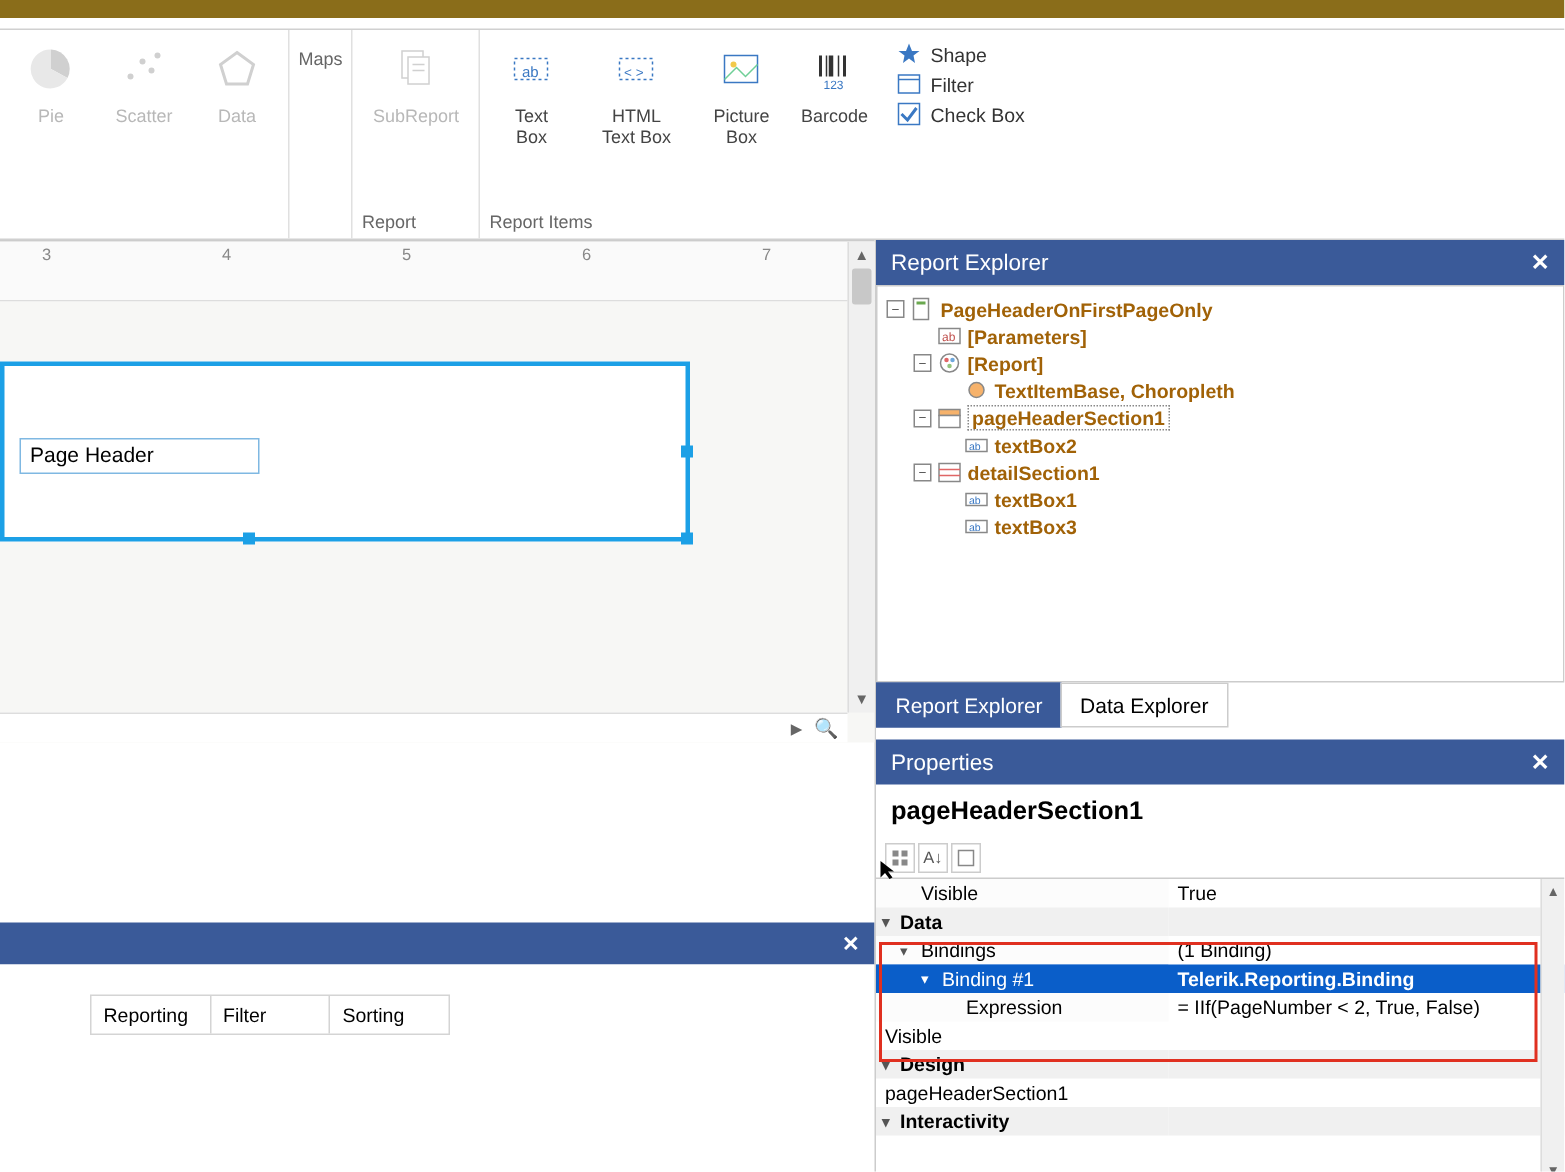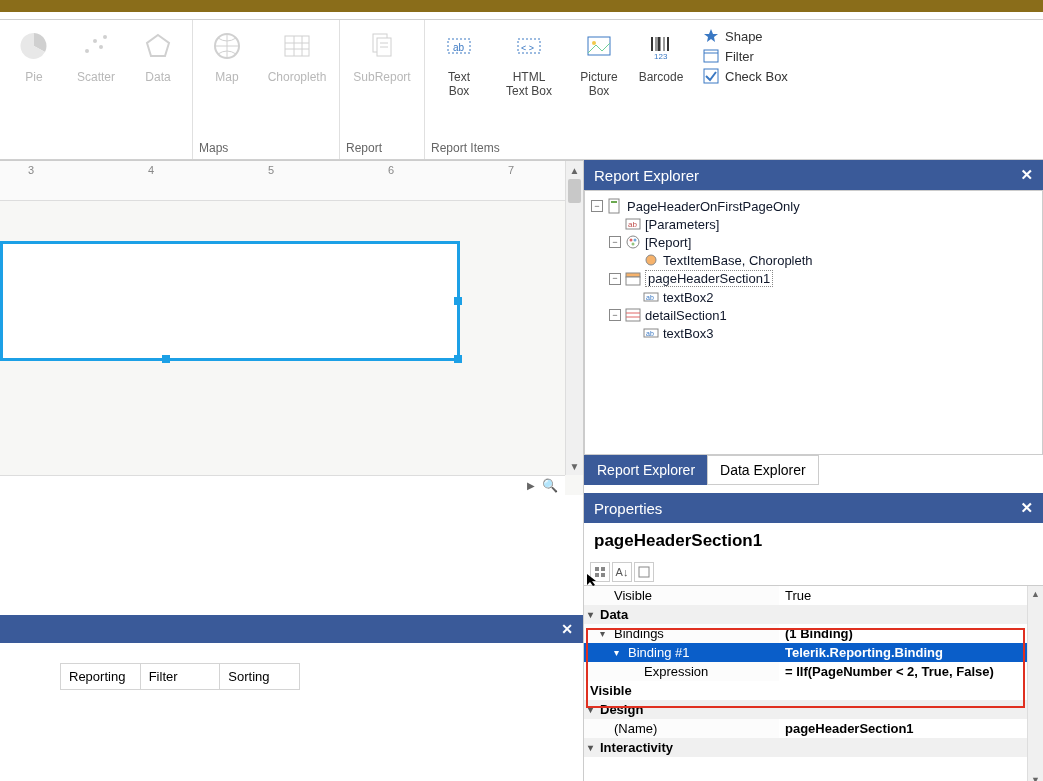--- a/index.html
+++ b/index.html
@@ -52,21 +52,21 @@
   .grid-cell:last-child { border-right: 0; }
 
   
   .right-col { width: 460px; display:flex; flex-direction:column; border-left: 1px solid #ccc;}
   .panel-title { background: #3a5a99; color: #fff; padding: 6px 10px; font-size: 15px; display:flex; justify-content:space-between; align-items:center; }
   .panel-title .x { font-weight:bold; cursor:pointer; }
   .explorer-tree { background:#fff; border:1px solid #ccc; height: 265px; padding: 6px; font-size: 13px; overflow:auto; }
   .tree-node { display:flex; align-items:center; gap:4px; padding: 1px 0; }
   .tree-toggle { width:12px; height:12px; border:1px solid #888; display:inline-flex; align-items:center; justify-content:center; font-size:9px; line-height:9px; color:#555; cursor:pointer; }
   .tree-icon { width:16px; height:16px; display:inline-block; }
-  .tree-label { color:#0f172a; }
+  .tree-label { color:#a16207;font-weight:bold; }
   .tree-label.sel { background: #fff; border:1px dotted #888; padding: 0 2px; }
   .indent1 { padding-left: 18px; }
   .indent2 { padding-left: 36px; }
 
   .tabs { display:flex; border-top: 0; }
   .tab { padding: 6px 12px; font-size: 14px; border: 1px solid #ccc; margin-right:-1px; cursor:pointer; background:#fff; }
   .tab.active { background: #3a5a99; color:#fff; border-color:#3a5a99; }
 
   .props-panel { flex:1; display:flex; flex-direction:column; margin-top: 8px; }
   .props-header { font-weight: bold; font-size: 17px; padding: 8px 10px; }
@@ -79,21 +79,21 @@
   .prow .pval { flex:1; padding: 2px 6px; }
   .prow.cat .pname { font-weight: bold; background:#f0f0f0; padding-left: 16px; }
   .prow.cat .pval { background:#f0f0f0; }
   .prow .caret { position:absolute; left: 4px; top: 4px; font-size: 10px; color:#555; cursor:pointer; }
   .prow.sub .pname { padding-left: 44px; }
   .prow.sub2 .pname { padding-left: 60px; }
   .prow.selected { background:#0a5ec9; color:#fff; }
   .prow.selected .pname { background:#0a5ec9; color:#fff; }
   .prow.selected .pval { color:#fff; font-weight:bold;}
   .highlight-box { position:absolute; border: 2px solid #e03020; pointer-events:none; }
-  .bold { font-weight: bold; }
+  .bold { font-weight: normal; }
   .vsb { position:absolute; right:0; top:0; bottom:0; width:16px; background:#f0f0f0; border-left:1px solid #ddd;}
   .vsb .arrow { height:16px; display:flex; align-items:center; justify-content:center; font-size:9px; color:#666;}
 </style>
 </head>
 <body>
 
 <div class="title-strip"></div>
 <div class="white-bar"></div>
 
 <div class="ribbon">
@@ -126,40 +126,20 @@
               <polygon points="15,4 26,12 22,25 8,25 4,12" fill="none" stroke="#d0d0d0" stroke-width="2"></polygon>
             </svg>
         </div>
         <div class="ribbon-label faded">Data</div>
       </div>
     </div>
     <div class="ribbon-group-label">&nbsp;</div>
   </div>
 
   <div class="ribbon-group">
-    <div class="ribbon-items">
-      <div class="ribbon-btn">
-        <div class="ribbon-icon">
-          <svg width="30" height="30" viewBox="0 0 30 30">
-              <circle cx="15" cy="15" r="12" fill="none" stroke="#d0d0d0" stroke-width="2"></circle>
-              <path d="M3 15 h24 M15 3 v24 M6 7 q9 6 18 0 M6 23 q9 -6 18 0" stroke="#d0d0d0" fill="none"></path>
-            </svg>
-        </div>
-        <div class="ribbon-label faded">Map</div>
-      </div>
-      <div class="ribbon-btn wide">
-        <div class="ribbon-icon">
-          <svg width="30" height="30" viewBox="0 0 30 30">
-              <rect x="3" y="5" width="24" height="20" fill="none" stroke="#d0d0d0"></rect>
-              <path d="M3 12 h24 M3 18 h24 M12 5 v20 M20 5 v20" stroke="#d0d0d0"></path>
-            </svg>
-        </div>
-        <div class="ribbon-label faded">Choropleth</div>
-      </div>
-    </div>
     <div class="ribbon-group-label">Maps</div>
   </div>
 
   <div class="ribbon-group">
     <div class="ribbon-items">
       <div class="ribbon-btn wide">
         <div class="ribbon-icon">
           <svg width="30" height="30" viewBox="0 0 30 30">
               <rect x="6" y="3" width="14" height="18" fill="none" stroke="#d0d0d0"></rect>
               <rect x="10" y="7" width="14" height="18" fill="#fff" stroke="#d0d0d0"></rect>
@@ -262,20 +242,21 @@
         <span style="left:148px">4</span>
         <span style="left:268px">5</span>
         <span style="left:388px">6</span>
         <span style="left:508px">7</span>
       </div>
       <div class="canvas">
         <div class="selected-section">
           <div class="handle r"></div>
           <div class="handle b"></div>
           <div class="handle br"></div>
+          <div class="textbox">Page Header</div>
         </div>
       </div>
       <div class="vscroll">
         <div class="arrow">▲</div>
         <div class="thumb"></div>
         <div class="arrow" style="position:absolute;bottom:0;width:100%;">▼</div>
       </div>
       <div class="hscroll">
         <span class="arrow">▶</span>
         <span class="zoom-icon">🔍</span>
@@ -350,20 +331,28 @@
         <span class="tree-label">textBox2</span>
       </div>
       <div class="tree-node indent1">
         <span class="tree-toggle">−</span>
         <span class="tree-icon"><svg width="16" height="16">
               <rect x="1" y="2" width="14" height="12" fill="#fff" stroke="#888"></rect>
               <line x1="1" y1="6" x2="15" y2="6" stroke="#e06666"></line>
               <line x1="1" y1="10" x2="15" y2="10" stroke="#e06666"></line>
             </svg></span>
         <span class="tree-label">detailSection1</span>
+      </div>
+      <div class="tree-node indent2">
+        <span style="width:12px"></span>
+        <span class="tree-icon"><svg width="16" height="16">
+              <rect x="1" y="4" width="14" height="8" fill="#fff" stroke="#888"></rect>
+              <text x="3" y="11" font-size="7" fill="#3a78c3">ab</text>
+            </svg></span>
+        <span class="tree-label">textBox1</span>
       </div>
       <div class="tree-node indent2">
         <span style="width:12px"></span>
         <span class="tree-icon"><svg width="16" height="16">
               <rect x="1" y="4" width="14" height="8" fill="#fff" stroke="#888"></rect>
               <text x="3" y="11" font-size="7" fill="#3a78c3">ab</text>
             </svg></span>
         <span class="tree-label">textBox3</span>
       </div>
     </div>
@@ -421,21 +410,20 @@
           <div class="pval bold">= IIf(PageNumber &lt; 2, True, False)</div>
         </div>
         <div class="prow sub2">
           <div class="pval bold">Visible</div>
         </div>
         <div class="prow cat">
           <div class="pname"><span class="caret">▾</span><span>Design</span></div>
           <div class="pval"></div>
         </div>
         <div class="prow">
-          <div class="pname">(Name)</div>
           <div class="pval bold">pageHeaderSection1</div>
         </div>
         <div class="prow cat">
           <div class="pname"><span class="caret">▾</span><span>Interactivity</span></div>
           <div class="pval"></div>
         </div>
         <div class="highlight-box" style="left:2px; top:42px; right:18px; height:80px;"></div>
         <div class="vsb">
           <div class="arrow">▲</div>
           <div class="arrow" style="position:absolute;bottom:0;width:100%;">▼</div>

